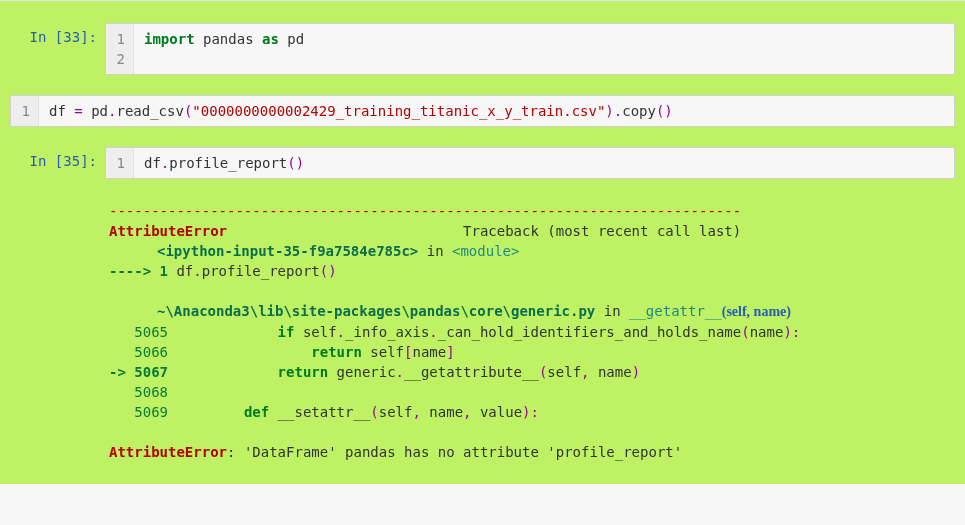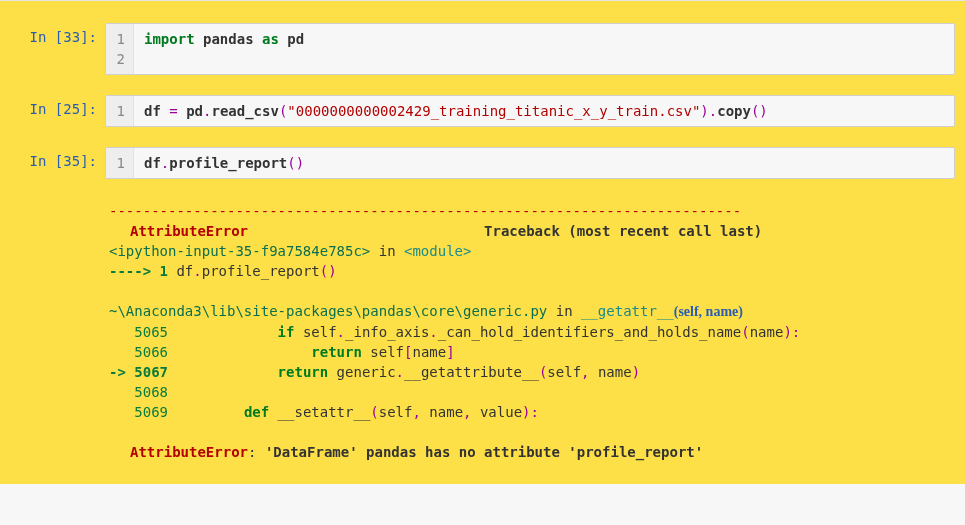--- a/index.html
+++ b/index.html
@@ -5,21 +5,21 @@
   * { box-sizing: border-box; }
   body {
     margin: 0;
     background: #f7f7f7;
     font-family: Menlo, Consolas, "DejaVu Sans Mono", monospace;
     font-size: 14px;
     color: #333;
   }
   .notebook {
     width: 965px;
-    background: #fde047;
+    background: #bef264;
     padding: 8px 0 10px 0;
     border-top: 1px solid #e5e5e5;
   }
   .cell {
     display: flex;
     padding: 6px 10px 6px 10px;
     margin: 8px 0;
   }
   .prompt {
     width: 95px;
@@ -67,27 +67,27 @@
     white-space: pre;
     font-family: Menlo, Consolas, "DejaVu Sans Mono", monospace;
     line-height: 20px;
     color: #333;
   }
 
   
   .kw { color: #007a1f; font-weight: bold; }
   .str { color: #b30000; }
   .op { color: #9a009a; }
-  .name { color: #333; font-weight: bold; }
+  .name { color: #333; }
   .bold { font-weight: bold; font-family: Liberation Serif, serif; }
-  .tb-red { color: #b30000; font-weight: bold; margin-left: 21px; }
-  .tb-green { color: #0a6e4e; font-weight: normal; }
+  .tb-red { color: #b30000; font-weight: bold; }
+  .tb-green { color: #0a6e4e; font-weight: bold; margin-left: 48px; }
   .tb-teal { color: #1a8a8a; margin-top: 12px; }
   .tb-blue { color: #2a5db0; }
-  .tb-plain { color: #333; font-weight: bold; }
+  .tb-plain { color: #333; }
   .tb-lnum { color: #0a7a3c; }
   .tb-arrow { color: #0a7a3c; font-weight: bold; }
   .dashline { color: #b30000; letter-spacing: 0; }
 </style>
 </head>
 <body>
 
 <div class="notebook">
 
   <div class="cell">
@@ -95,21 +95,20 @@
     <div class="code-box">
       <div class="gutter">
         <div>1</div>
         <div>2</div>
       </div>
       <div class="code"><div><span class="kw">import</span><span class="name"> pandas </span><span class="kw">as</span><span class="name"> pd</span></div></div>
     </div>
   </div>
 
   <div class="cell">
-    <div class="prompt">In [25]:</div>
     <div class="code-box">
       <div class="gutter">
         <div>1</div>
       </div>
       <div class="code"><div><span class="name">df </span><span class="op">=</span><span class="name"> pd</span><span class="op">.</span><span class="name">read_csv</span><span class="op">(</span><span class="str">"0000000000002429_training_titanic_x_y_train.csv"</span><span class="op">).</span><span class="name">copy</span><span class="op">()</span></div></div>
     </div>
   </div>
 
   <div class="cell">
     <div class="prompt">In [35]:</div>

